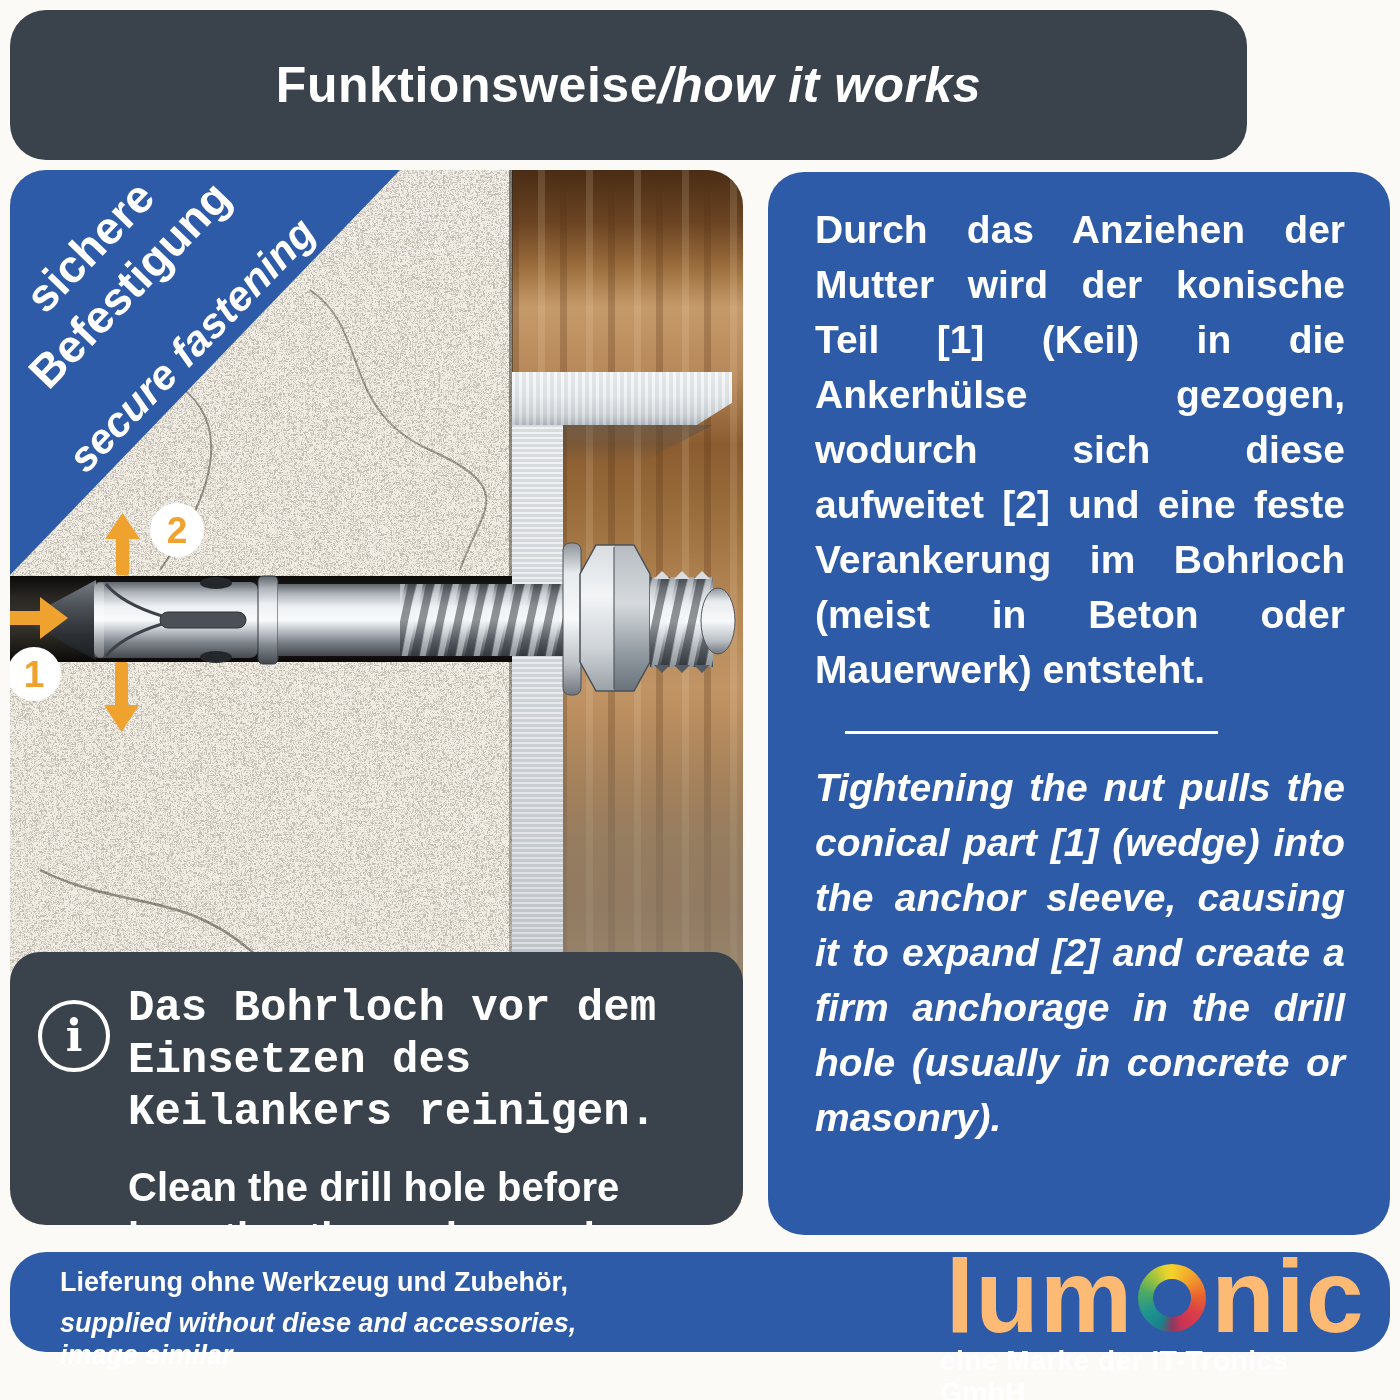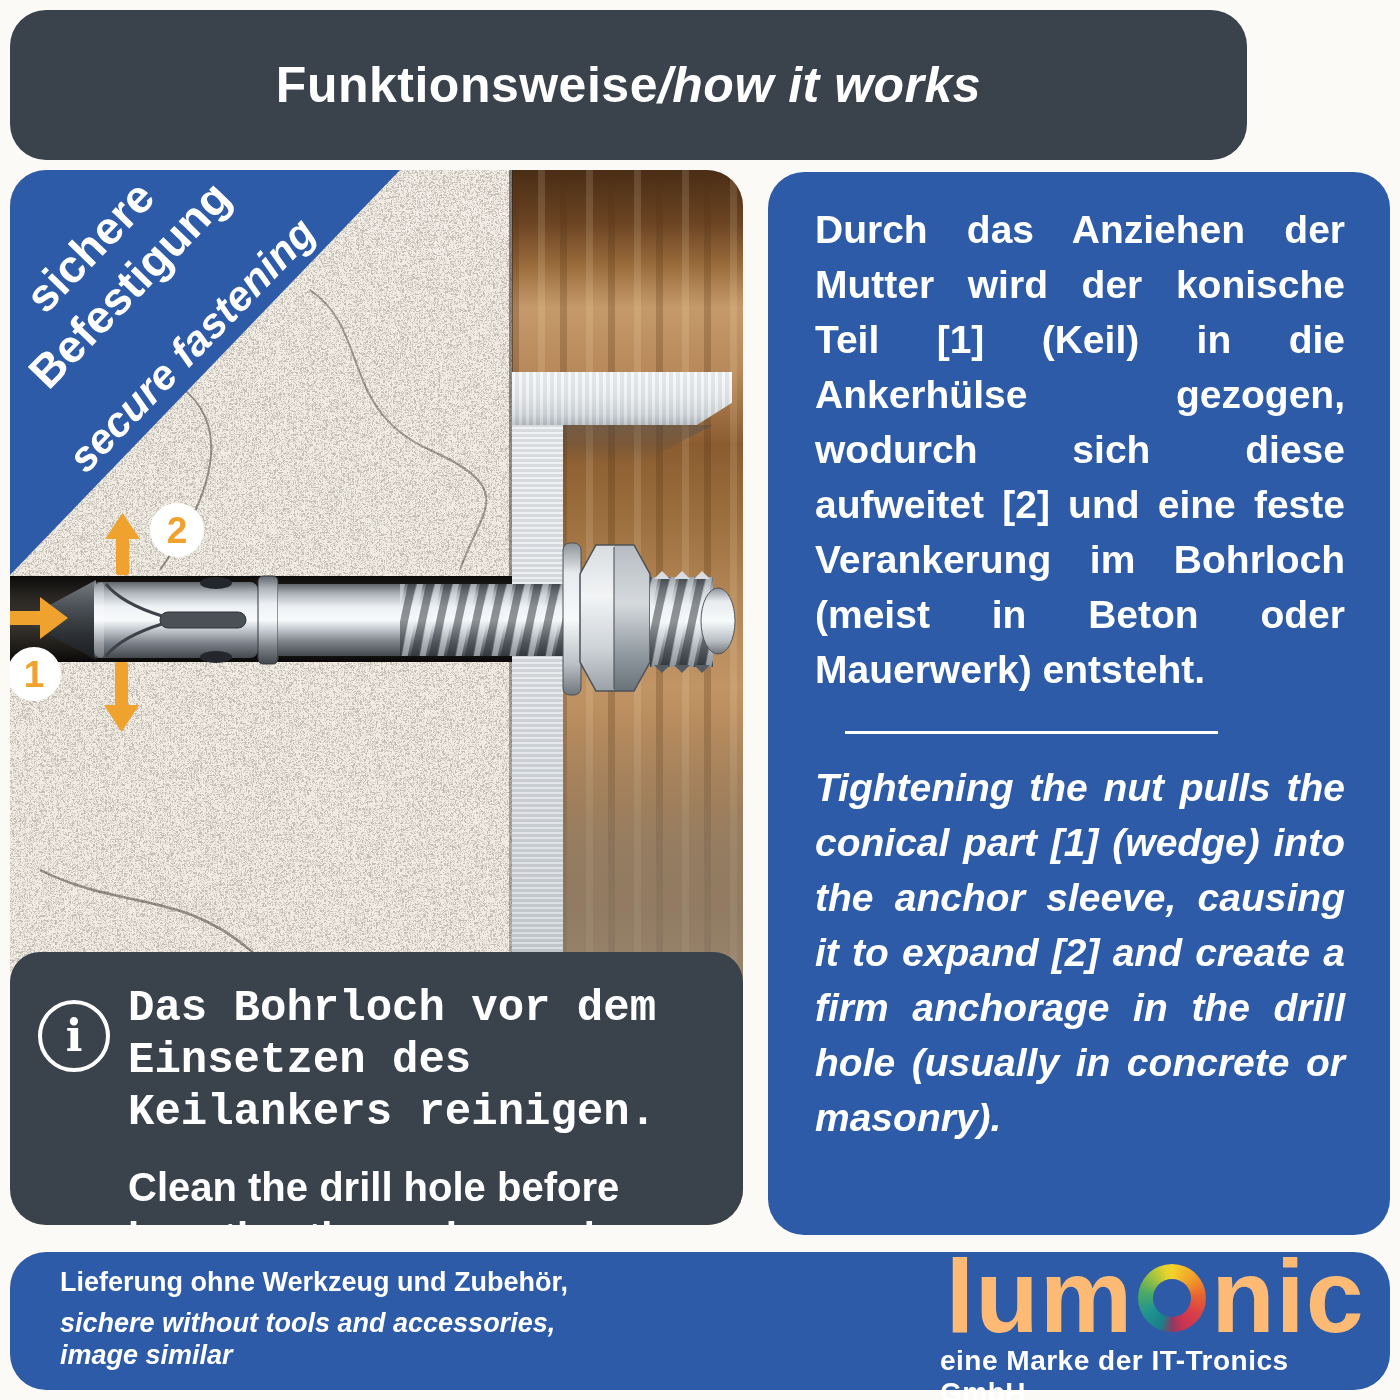--- a/index.html
+++ b/index.html
@@ -61,21 +61,21 @@
 
   
   .panel{position:absolute;left:768px;top:172px;width:622px;height:1063px;background:var(--blue,#2e5ba7);
     border-radius:36px;box-sizing:border-box;padding:30px 45px 14px 47px;color:#fff;}
   .panel p{margin:0;text-align:justify;}
   .panel .de{font-size:39px;line-height:55px;font-weight:bold;}
   .panel .sep{width:373px;height:3px;background:#fff;margin:34px 0 26px 30px;}
   .panel .en{font-size:39px;line-height:55px;font-weight:bold;font-style:italic;}
 
   
-  .footer{position:absolute;left:10px;top:1252px;width:1380px;height:138px;background:var(--blue,#2e5ba7);
+  .footer{position:absolute;left:10px;top:1252px;width:1380px;height:100px;background:var(--blue,#2e5ba7);
     border-radius:36px;color:#fff;}
   .note{position:absolute;left:50px;top:14px;font-size:27px;line-height:32px;font-weight:bold;}
   .note .en{font-style:italic;}
   .note .gap{height:9px;}
   .brand{position:absolute;left:930px;top:2px;width:430px;display:flex;flex-direction:column;align-items:center;}
   .brand-logo{display:flex;align-items:flex-end;}
   .brand-logo .w{font-size:104px;font-weight:bold;line-height:.82;letter-spacing:1px;color:#fdba74;}
   .ring{position:relative;width:68px;height:68px;border-radius:50%;margin:0 5px 7px 5px;
     background:conic-gradient(from 0deg,
       #f5d22c 0%, #f2a12b 12%, #e8622f 24%, #da3f48 34%, #c83354 44%, #8c3a62 50%,
@@ -262,21 +262,21 @@
   <div class="panel">
     <p class="de">Durch das Anziehen der Mutter wird der konische Teil [1] (Keil) in die Ankerhülse gezogen, wodurch sich diese aufweitet [2] und eine feste Verankerung im Bohrloch (meist in Beton oder Mauerwerk) entsteht.</p>
     <div class="sep"></div>
     <p class="en">Tightening the nut pulls the conical part [1] (wedge) into the anchor sleeve, causing it to expand [2] and create a firm anchorage in the drill hole (usually in concrete or masonry).</p>
   </div>
 
   <div class="footer">
     <div class="note">
       <div>Lieferung ohne Werkzeug und Zubehör,</div>
       <div class="gap"></div>
-      <div class="en">sichere without tools and accessories,</div>
+      <div class="en">supplied without diese and accessories,</div>
       <div class="en">image similar</div>
     </div>
     <div class="brand">
       <div class="brand-logo">
         <span class="w">lum</span>
         <span class="ring"></span>
         <span class="w">nic</span>
       </div>
       <div class="brand-tagline">eine Marke der IT-Tronics GmbH</div>
     </div>

